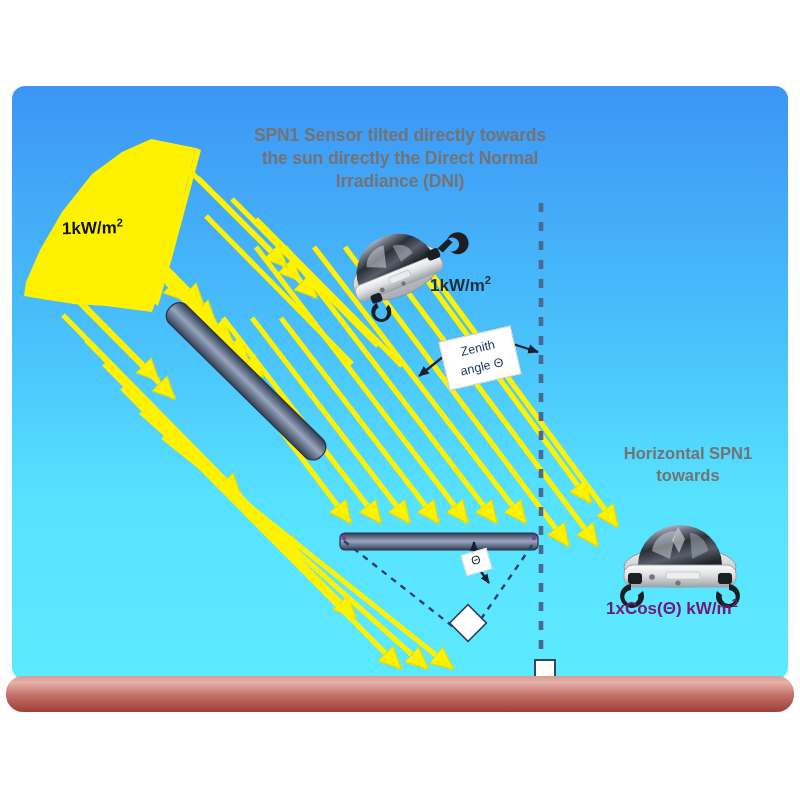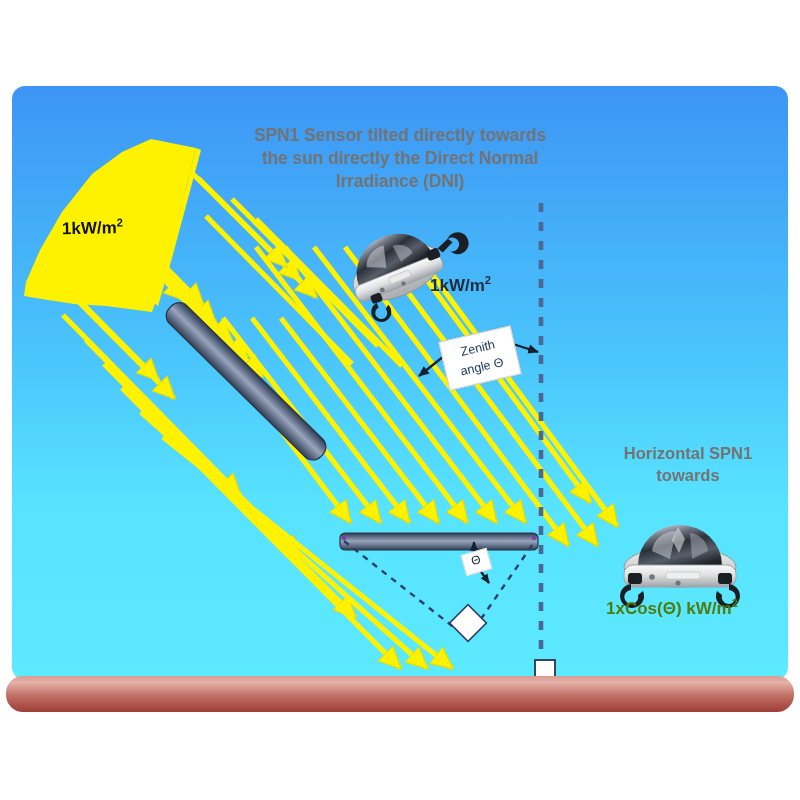--- a/index.html
+++ b/index.html
@@ -59,21 +59,21 @@
     width: 160px;
     text-align: center;
     font-size: 16.5px;
     white-space: normal;
     margin-top: 43px;
   }
   #horizontal-sensor-value {
     left: 606px;
     top: 596px;
     font-size: 17px;
-    color: #4d7c0f;
+    color: #701a75;
   }
   sup { font-size: 0.66em; vertical-align: super; }
 
   #zenith-callout {
     position: absolute;
     left: 443px;
     top: 333px;
     width: 72px;
     height: 48px;
     background: #ffffff;

